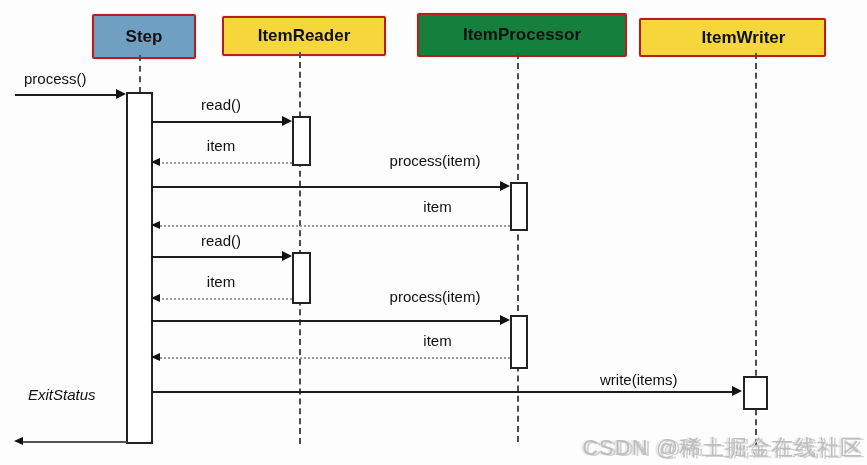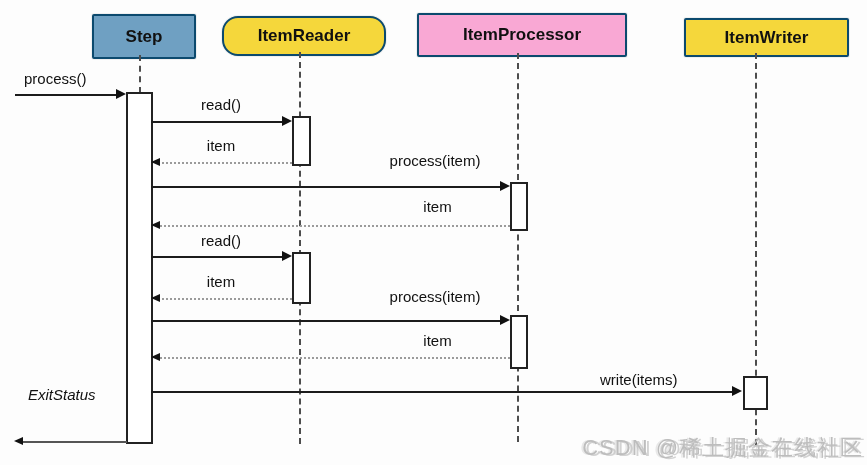--- a/index.html
+++ b/index.html
@@ -5,28 +5,28 @@
   html,body{margin:0;padding:0;background:#ffffff;}
   #stage{
     position:relative;width:867px;height:465px;overflow:hidden;
     background:#fdfdfd;
     font-family:"Liberation Sans","DejaVu Sans",sans-serif;
     color:#1a1a1a;
   }
   
   .actor{
     position:absolute;display:flex;align-items:center;justify-content:center;
-    border:2px solid #0c4a6e;border-radius:2px;
+    border:2px solid #b91c1c;border-radius:2px;
     font-weight:bold;font-size:17px;color:#111;
     box-shadow:0 0 0 1px rgba(0,0,0,0.05);
   }
   #actor-step{left:92px;top:14px;width:100px;height:41px;}
-  #actor-reader{left:222px;top:16px;width:160px;height:36px;border-radius:16px;}
+  #actor-reader{left:222px;top:16px;width:160px;height:36px;}
   #actor-processor{left:417px;top:13px;width:206px;height:40px;}
-  #actor-writer{left:684px;top:18px;width:161px;height:35px;}
+  #actor-writer{left:639px;top:18px;width:161px;height:35px;padding-left:22px;}
 
   
   .lifeline{position:absolute;width:0;border-left:2px dashed #4d4d4d;}
   #life-step{left:139px;top:55px;height:38px;}
   #life-reader{left:299px;top:52px;height:392px;}
   #life-processor{left:517px;top:53px;height:389px;}
   #life-writer{left:755px;top:53px;height:392px;}
 
   
   .activation{position:absolute;background:#ffffff;border:2px solid #222;}
@@ -105,21 +105,21 @@
 <body>
 
 <div id="stage">
 
   <div class="actor" id="actor-step" style="background: rgb(111, 160, 194);">
     <span>Step</span>
   </div>
   <div class="actor" id="actor-reader" style="background: rgb(245, 215, 59);">
     <span>ItemReader</span>
   </div>
-  <div class="actor" id="actor-processor" style="background: #f9a8d4;">
+  <div class="actor" id="actor-processor" style="background: #15803d;">
     <span>ItemProcessor</span>
   </div>
   <div class="actor" id="actor-writer" style="background: rgb(245, 215, 59);">
     <span>ItemWriter</span>
   </div>
 
   <div class="lifeline" id="life-step"></div>
   <div class="lifeline" id="life-reader"></div>
   <div class="lifeline" id="life-processor"></div>
   <div class="lifeline" id="life-writer"></div>

